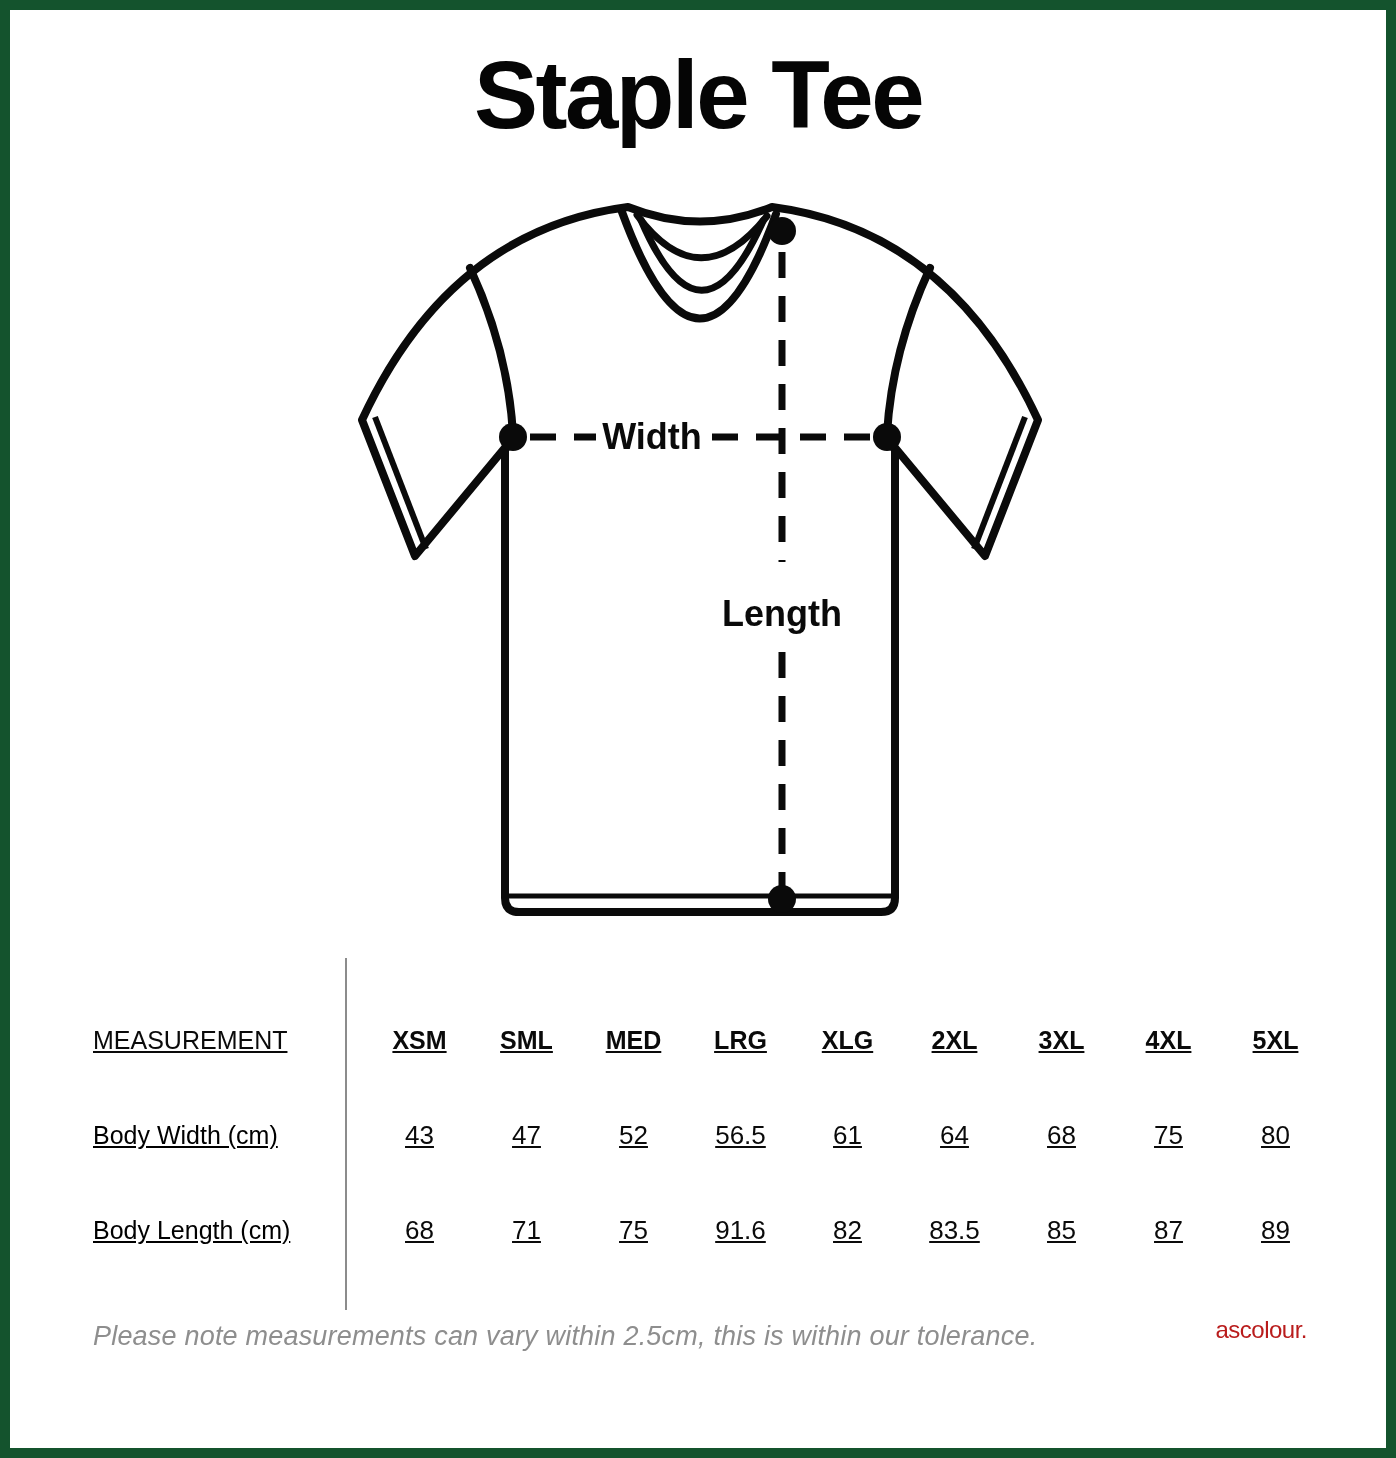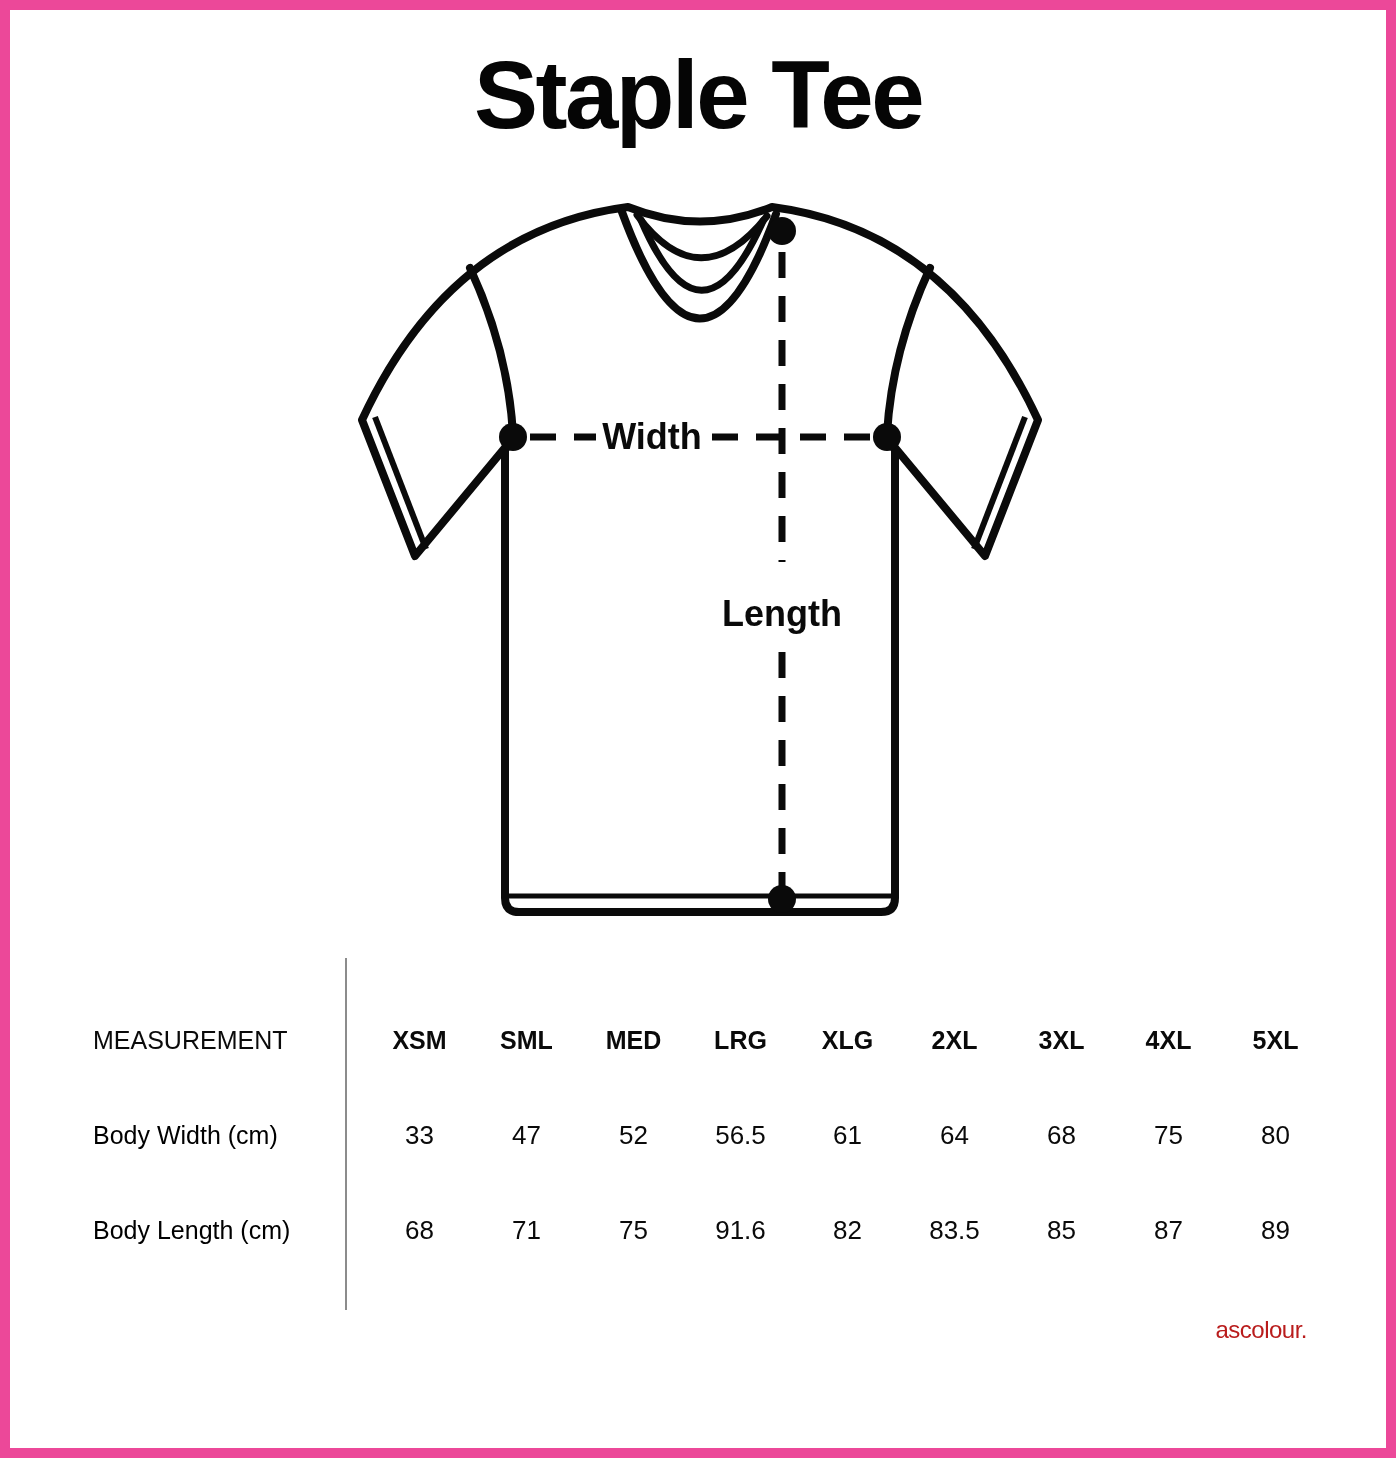--- a/index.html
+++ b/index.html
@@ -1,37 +1,37 @@
 <!DOCTYPE html>
 <html><head>
 <meta charset="utf-8">
 <style>
   html,body{margin:0;padding:0;background:#fff;}
   .page{
     position:relative;width:1396px;height:1458px;
-    border:10px solid #ec4899;box-sizing:border-box;
+    border:10px solid #14532d;box-sizing:border-box;
     background:#fff;overflow:hidden;
     font-family:"Liberation Sans", sans-serif;color:#0a0a0a;
   }
   .title{
     position:absolute;top:37px;left:0;right:0;
     text-align:center;font-size:96px;font-weight:bold;
     letter-spacing:-2.5px;line-height:1;color:#050505;
   }
   .diagram{position:absolute;left:330px;top:180px;width:720px;height:740px;}
   .diagram text{
     font-family:"Liberation Sans", sans-serif;
     font-weight:bold;font-size:36px;fill:#0a0a0a;
   }
   .size-table{
     position:absolute;left:46px;top:983px;
     display:grid;grid-template-columns:310px repeat(9,107px);
     grid-auto-rows:95px;align-items:center;
   }
-  .size-table .cell{text-align:center;font-size:26px;color:#0a0a0a;}
+  .size-table .cell{text-align:center;font-size:26px;color:#0a0a0a;text-decoration:underline;}
   .size-table .head{font-weight:bold;font-size:25px;text-align:center;}
   .size-table .rowlabel{
     text-align:left;padding-left:37px;font-size:25px;
     color:#000000;font-weight:normal;
   }
   .divider{
     position:absolute;left:335px;top:948px;width:2px;height:352px;
     background:#8c8c8c;
   }
   .note{
@@ -103,21 +103,21 @@
     <div class="cell head">SML</div>
     <div class="cell head">MED</div>
     <div class="cell head">LRG</div>
     <div class="cell head">XLG</div>
     <div class="cell head">2XL</div>
     <div class="cell head">3XL</div>
     <div class="cell head">4XL</div>
     <div class="cell head">5XL</div>
 
     <div class="cell rowlabel">Body Width (cm)</div>
-    <div class="cell">33</div>
+    <div class="cell">43</div>
     <div class="cell">47</div>
     <div class="cell">52</div>
     <div class="cell">56.5</div>
     <div class="cell">61</div>
     <div class="cell">64</div>
     <div class="cell">68</div>
     <div class="cell">75</div>
     <div class="cell">80</div>
 
     <div class="cell rowlabel">Body Length (cm)</div>
@@ -125,15 +125,16 @@
     <div class="cell">71</div>
     <div class="cell">75</div>
     <div class="cell">91.6</div>
     <div class="cell">82</div>
     <div class="cell">83.5</div>
     <div class="cell">85</div>
     <div class="cell">87</div>
     <div class="cell">89</div>
   </div>
 
+  <div class="note">Please note measurements can vary within 2.5cm, this is within our tolerance.</div>
   <div class="brand">ascolour.</div>
 
 </div>
 
 </body></html>

